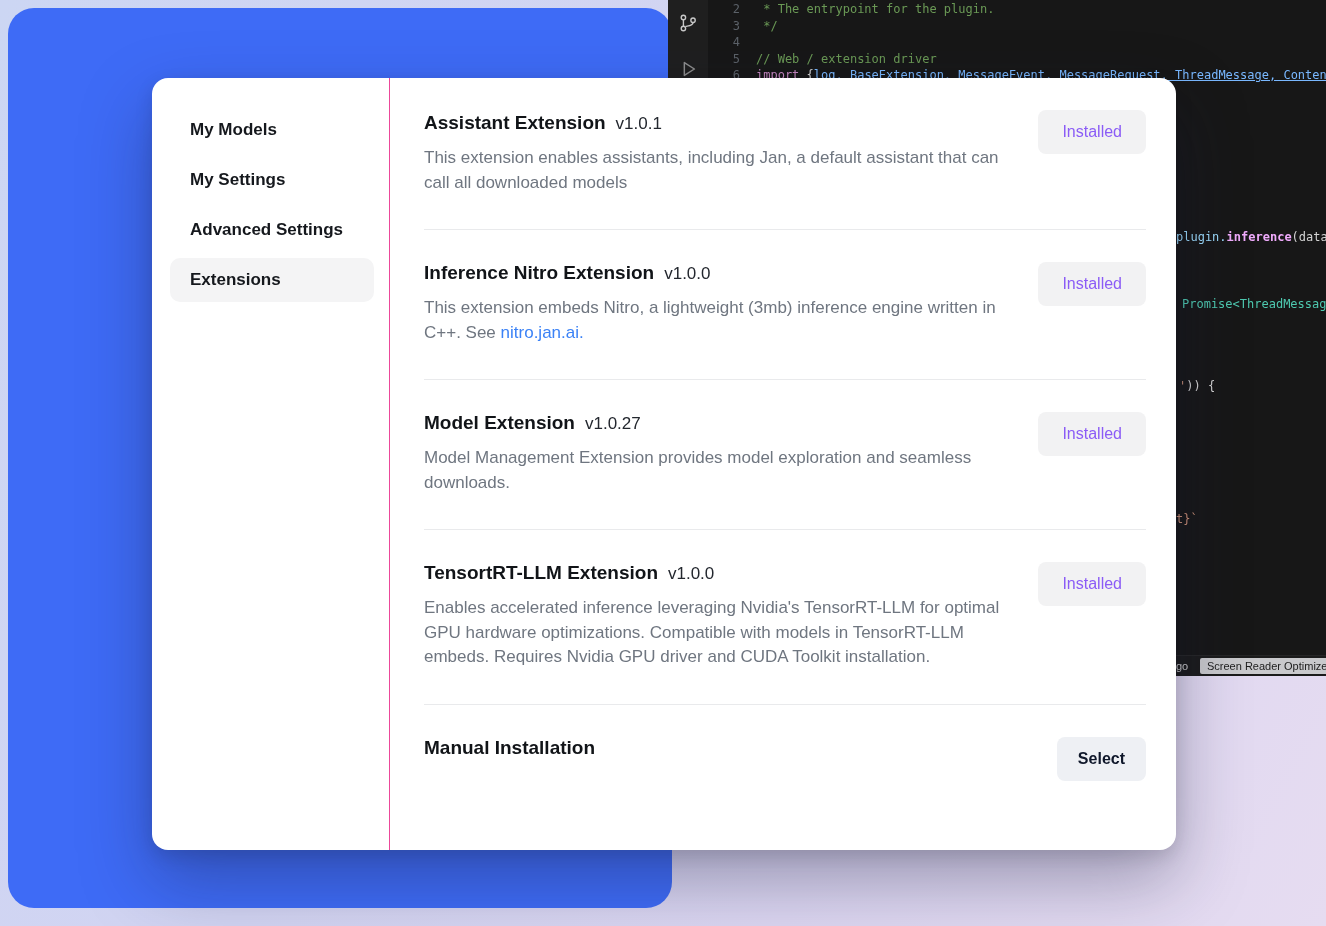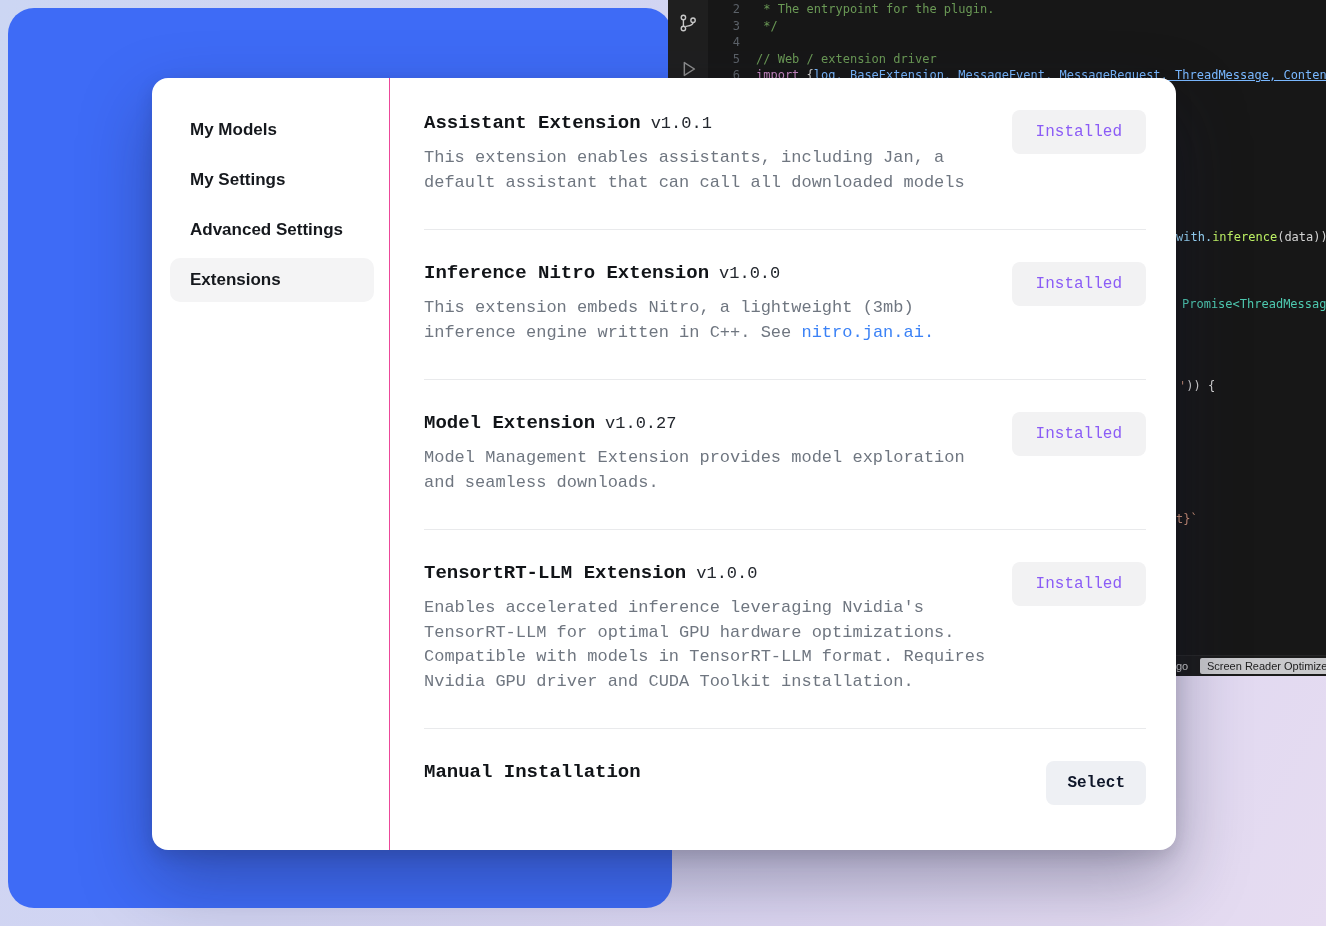--- a/index.html
+++ b/index.html
@@ -31,21 +31,21 @@
   .act-icon { display:block; }
   .code { position:absolute; left:40px; top:1px; right:0; }
   .code-line { display:flex; font-size:12px; line-height:16.5px; white-space:pre; }
   .ln { width:32px; text-align:right; padding-right:0; color:#5b6168; flex:0 0 32px; }
   .code-line .src { padding-left:16px; white-space:pre; }
   .tok-comment { color:#6a9955; }
   .tok-kw { color:#c586c0; }
   .tok-brace { color:#d4d4d4; }
   .tok-idents { color:#79b8ff; text-decoration:underline; }
   .tok-ident { color:#9cdcfe; }
-  .tok-fn { color:#bef264; }
+  .tok-fn { color:#f0abfc;font-weight:bold; }
   .tok-plain { color:#d4d4d4; }
   .tok-type { color:#4ec9b0; }
   .tok-str { color:#ce9178; }
   .frag { position:absolute; font-size:12px; line-height:16px; white-space:pre; }
   .frag1 { left:508px; top:229px; }
   .frag2 { left:514px; top:296px; }
   .frag3 { left:511px; top:378px; }
   .frag4 { left:508px; top:511px; }
   .statusbar {
     position:absolute; left:0; bottom:0; width:100%; height:21px;
@@ -72,21 +72,21 @@
     width:238px; flex:0 0 238px; border-right:1px solid #ec4899;
     padding:30px 15px 0 18px;
   }
   .nav-item {
     height:44px; border-radius:10px; display:flex; align-items:center;
     padding:0 20px; margin-bottom:6px; font-size:17px; font-weight:600;
     color:#15181d; cursor:pointer; white-space:nowrap;
   }
   .nav-item.active { background:#f4f4f5; }
 
-  .content { flex:1; padding:0 30px 0 34px;font-family:Liberation Mono, monospace; }
+  .content { flex:1; padding:0 30px 0 34px; }
   .block { position:relative; padding:30px 0 34px; border-bottom:1px solid #e9eaec; }
   .block.first { padding-top:32px; }
   .block.last { border-bottom:none; }
   .ext-title { display:inline; font-size:19px; font-weight:700; color:#111418; line-height:26px; }
   .ext-version { font-size:17px; font-weight:400; color:#23272e; margin-left:10px; }
   .ext-desc { margin-top:10px; font-size:17px; line-height:24.5px; color:#6f7680; max-width:578px; }
   .ext-desc a { color:#3b82f6; text-decoration:none; cursor:pointer; }
   .btn {
     position:absolute; right:0; top:32px; height:44px; border:none;
     border-radius:8px; font-family:inherit; cursor:pointer;
@@ -131,21 +131,21 @@
       <div class="code-line">
         <span class="ln">5</span>
         <span class="src tok-comment">// Web / extension driver</span>
       </div>
       <div class="code-line">
         <span class="ln">6</span>
         <span class="src"><span class="tok-kw">import </span><span class="tok-brace">{</span><span class="tok-idents">log, BaseExtension, MessageEvent, MessageRequest, ThreadMessage, ContentType</span></span>
       </div>
     </div>
 
-    <div class="frag frag1"><span class="tok-ident">with.</span><span class="tok-fn">inference</span><span class="tok-plain">(data));</span></div>
+    <div class="frag frag1"><span class="tok-ident">plugin.</span><span class="tok-fn">inference</span><span class="tok-plain">(data));</span></div>
     <div class="frag frag2 tok-type">Promise&lt;ThreadMessage&gt;</div>
     <div class="frag frag3"><span class="tok-str">'</span><span class="tok-plain">)) {</span></div>
     <div class="frag frag4 tok-str">t}`</div>
 
     <div class="statusbar">
       <span class="status-left">go</span>
       <span class="status-badge">Screen Reader Optimize</span>
     </div>
   </div>
 
@@ -173,21 +173,21 @@
       </section>
 
       <section class="block">
         <h3 class="ext-title">Model Extension</h3><span class="ext-version">v1.0.27</span>
         <p class="ext-desc">Model Management Extension provides model exploration and seamless downloads.</p>
         <button class="btn btn-installed">Installed</button>
       </section>
 
       <section class="block">
         <h3 class="ext-title">TensortRT-LLM Extension</h3><span class="ext-version">v1.0.0</span>
-        <p class="ext-desc">Enables accelerated inference leveraging Nvidia's TensorRT-LLM for optimal GPU hardware optimizations. Compatible with models in TensorRT-LLM format. Requires Nvidia GPU driver and CUDA Toolkit installation.</p>
+        <p class="ext-desc">Enables accelerated inference leveraging Nvidia's TensorRT-LLM for optimal GPU hardware optimizations. Compatible with models in TensorRT-LLM embeds. Requires Nvidia GPU driver and CUDA Toolkit installation.</p>
         <button class="btn btn-installed">Installed</button>
       </section>
 
       <section class="block last">
         <h3 class="ext-title">Manual Installation</h3>
         <button class="btn btn-select">Select</button>
       </section>
 
     </main>
   </div>

